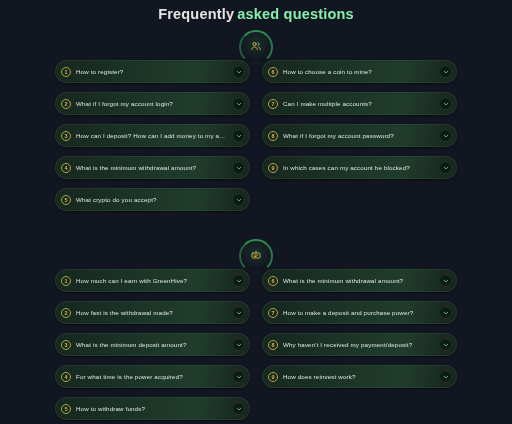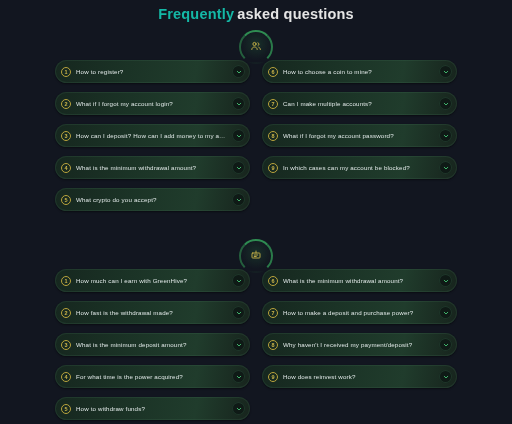--- a/index.html
+++ b/index.html
@@ -27,22 +27,22 @@
   
   .title {
     text-align: center;
     padding-top: 4px;
     font-size: 14.5px;
     font-weight: bold;
     letter-spacing: 0.2px;
     line-height: 20px;
     white-space: nowrap;
   }
-  .title .t-white { color: #14b8a6; }
-  .title .t-green { color: #e5e5e5; margin-left: 3px; }
+  .title .t-white { color: #e5e5e5; }
+  .title .t-green { color: #86efac; margin-left: 3px; }
 
   
   .badge-wrap {
     display: flex;
     justify-content: center;
     align-items: flex-end;
     height: 30px;
     margin-top: 4px;
     position: relative;
   }

